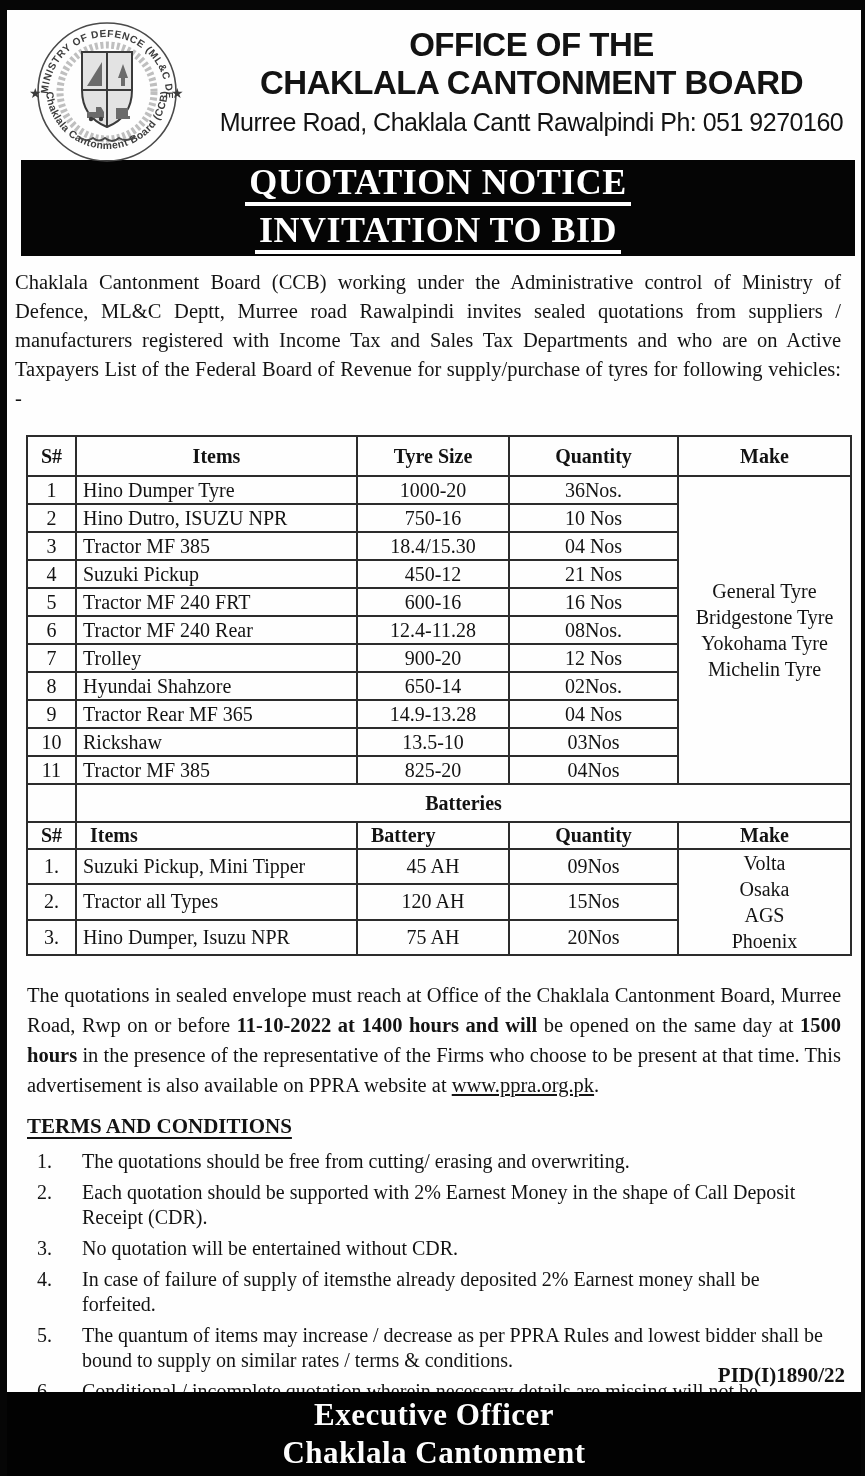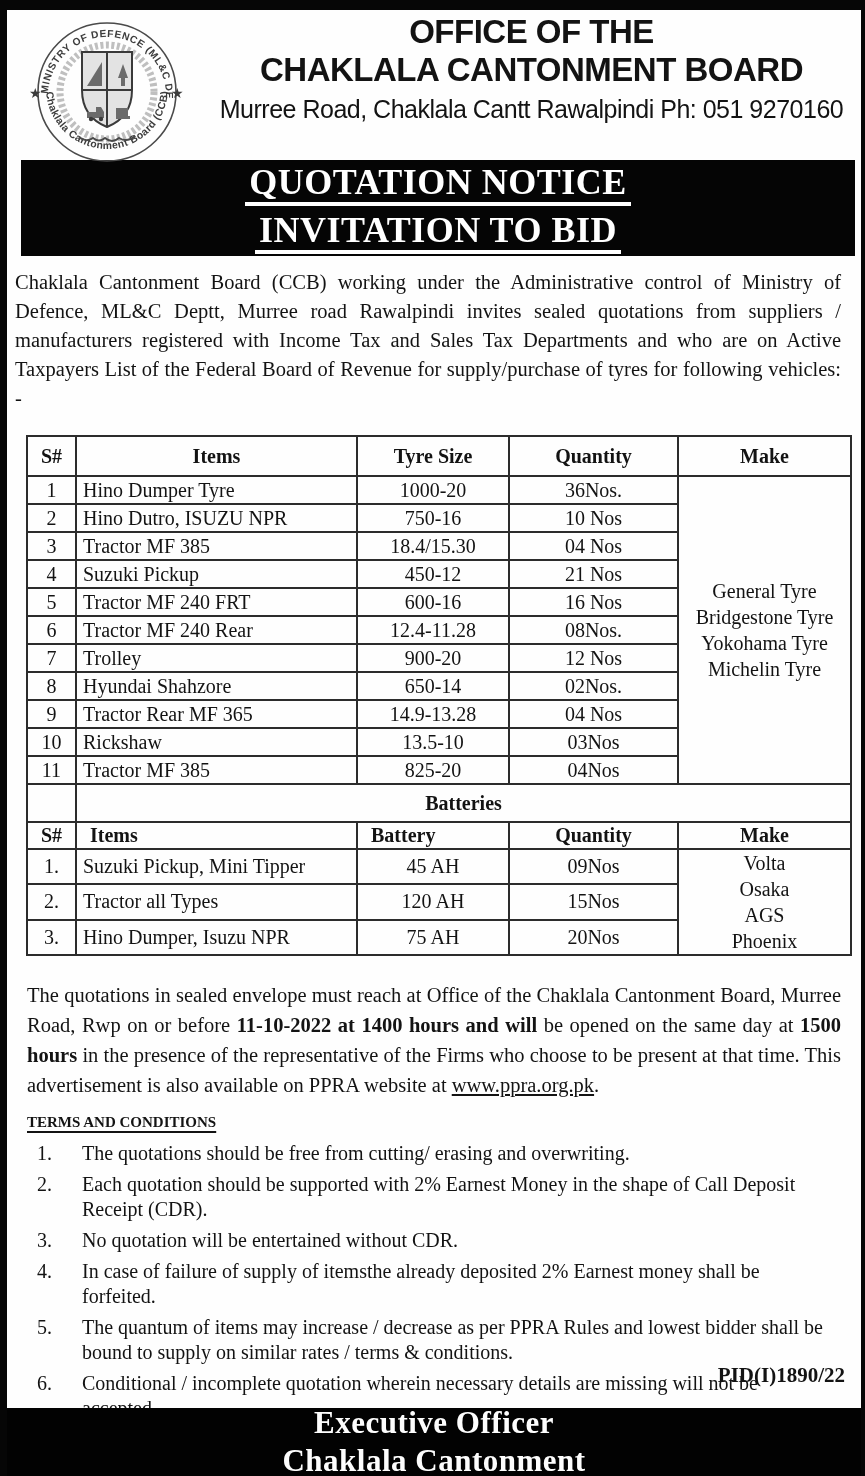--- a/index.html
+++ b/index.html
@@ -10,21 +10,21 @@
     font-family:"Liberation Serif","DejaVu Serif",serif;
   }
   .page {
     position:absolute; inset:0; background:#fefefe;
     border-top:10px solid #060606; border-left:7px solid #060606;
     border-right:4px solid #060606;
   }
   
   .header { position:relative; height:148px; }
   .seal { position:absolute; left:14px; top:6px; }
-  .title-block { margin-left:195px; padding-top:3px; text-align:center;
+  .title-block { margin-left:195px; padding-top:16px; text-align:center;
     font-family:"Liberation Sans","DejaVu Sans",sans-serif; letter-spacing:-0.5px; }
   .title-line1 { font-size:33px; font-weight:bold; line-height:37px; }
   .title-line2 { font-size:33px; font-weight:bold; line-height:40px; }
   .address     { font-size:25px; line-height:34px; margin-top:2px; }
   
   .banner {
     margin:2px 6px 0 14px; height:96px; background:#050505;
     display:flex; flex-direction:column; align-items:center; justify-content:center; gap:5px;
   }
   .banner span {
@@ -43,30 +43,30 @@
   th { font-weight:bold; text-align:center; }
   tr.head-row th { height:40px; }
   td.center { text-align:center; }
   td.left { text-align:left; padding-left:13px; }
   td.make-cell { text-align:center; vertical-align:middle; font-size:20px; line-height:26px; }
   tr.batt-title td { text-align:center; font-weight:bold; height:38px; }
   tr.batt-head th { height:27px; }
   tr.batt-head th.al { text-align:left; padding-left:13px; }
   tr.batt-row td { height:33px; }
   
-  .terms-heading { margin:14px 0 0 20px; font-size:15px; font-weight:bold;
+  .terms-heading { margin:14px 0 0 20px; font-size:21px; font-weight:bold;
     text-decoration:underline; text-decoration-thickness:2px; text-underline-offset:4px; }
   .terms { margin:10px 24px 0 30px; }
   .term-item { display:flex; font-size:20px; line-height:25px; margin-bottom:6px; }
   .term-num { width:45px; flex:0 0 45px; }
   .term-text { flex:1; }
   .pid { position:absolute; right:16px; bottom:88px; font-size:21px; font-weight:bold; }
   
   .footer {
-    position:absolute; left:0; right:0; bottom:0; height:68px; background:#020202;
+    position:absolute; left:0; right:0; bottom:0; height:84px; background:#020202;
     display:flex; flex-direction:column; align-items:center; justify-content:center; gap:2px;
   }
   .footer span { color:#fdfdfd; font-weight:bold; font-size:31px; line-height:36px; letter-spacing:0.5px; }
 </style>
 </head>
 <body>
 
 <div class="page">
 
   <div class="header">

